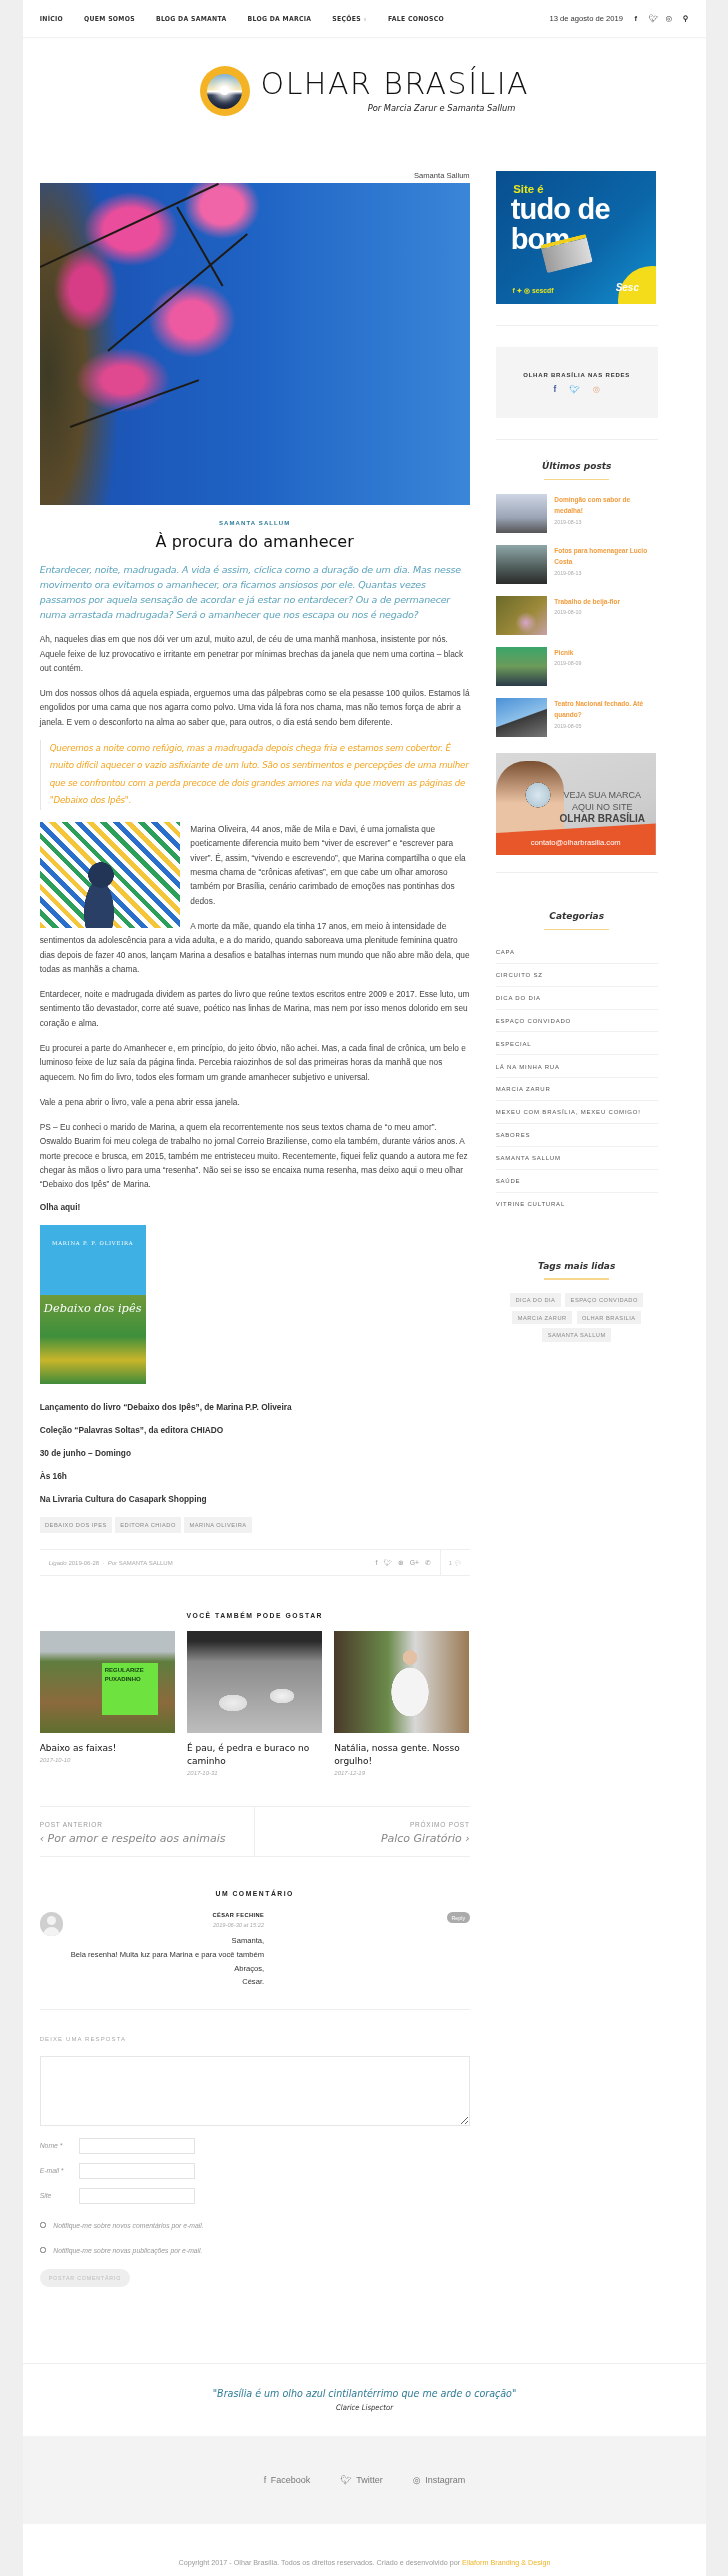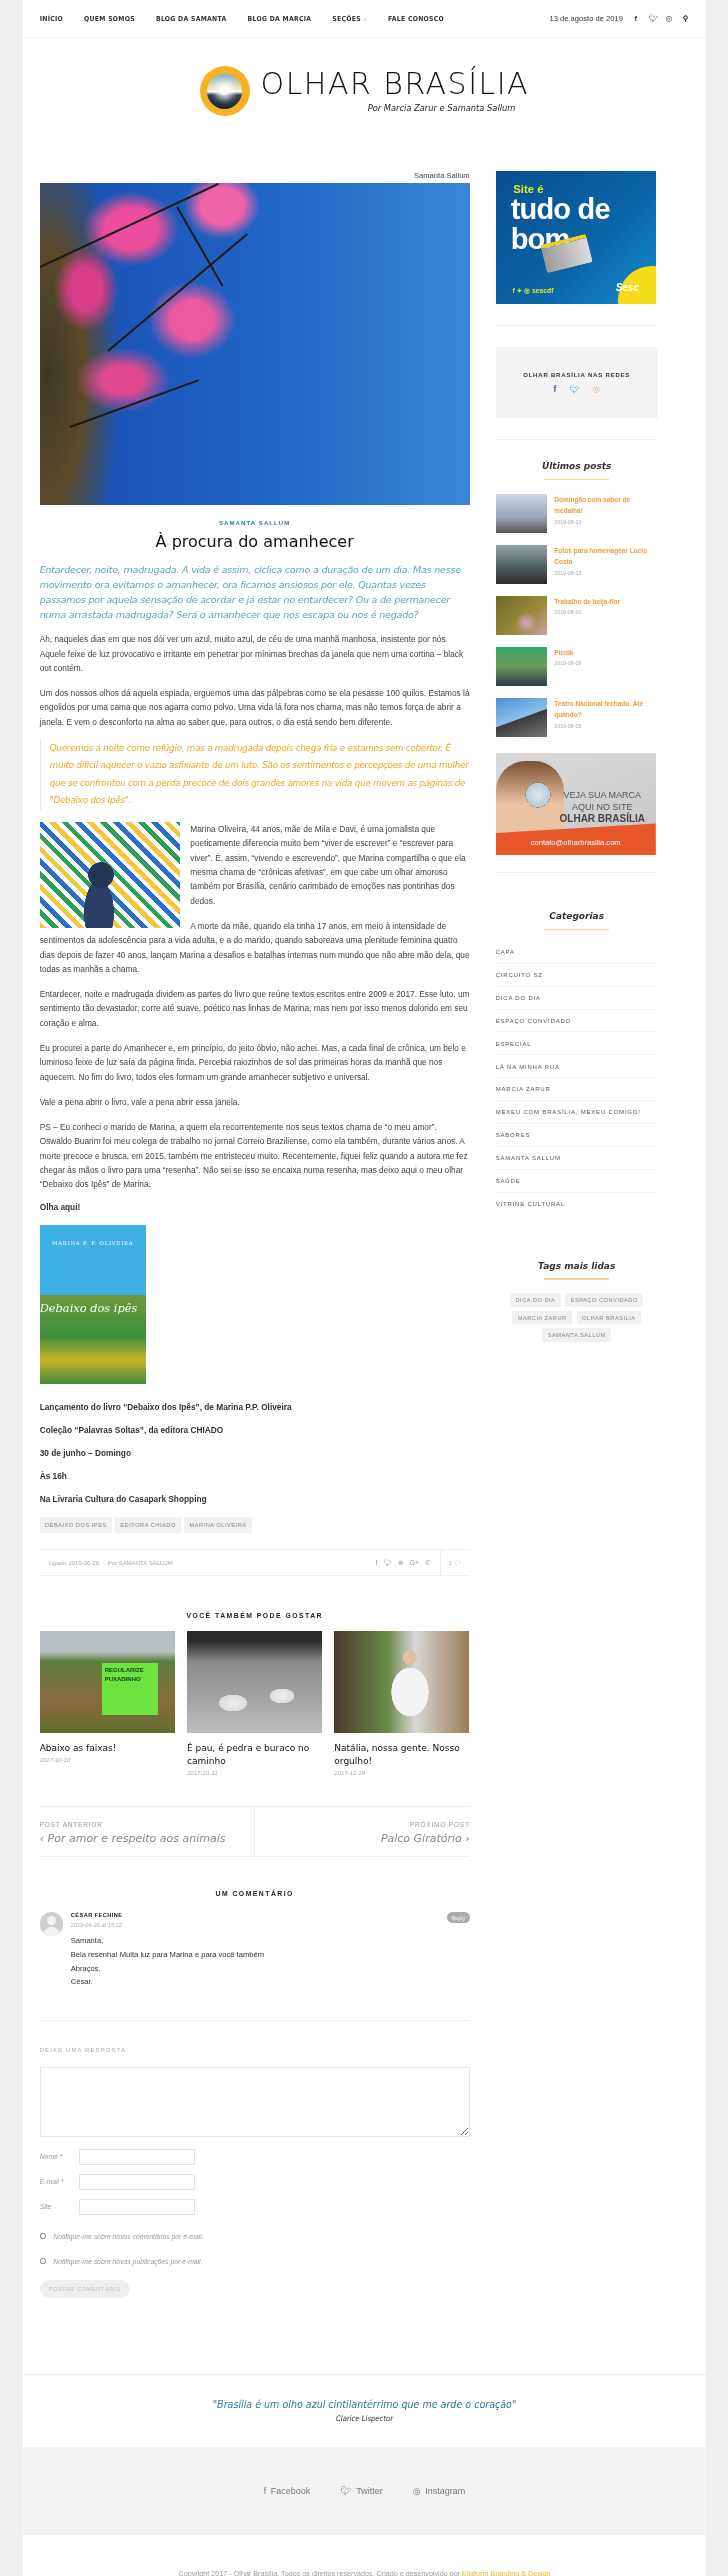--- a/index.html
+++ b/index.html
@@ -48,21 +48,21 @@
   .quote { border-left: 1.5px solid #e5e5e5; padding-left: 9px; font-family: "DejaVu Sans", sans-serif; font-style: italic; font-size: 8.7px; line-height: 17.5px; color: #f2a420; margin-bottom: 12px; letter-spacing: -0.2px; }
   .float-img { float: left; width: 140px; height: 106px; margin: 0 10.6px 4.6px 0;
     background:
       radial-gradient(circle 21px at 61px 53px, #233556 0%, #233556 60%, transparent 62%),
       radial-gradient(ellipse 21px 46px at 59px 91px, #2a3f66 0%, #2a3f66 70%, transparent 72%),
       repeating-linear-gradient(45deg, #f6c63a 0 4.6px, #fff 4.6px 9px, #2ca05a 9px 13.7px, #fff 13.7px 18px, #2a6fc9 18px 23px, #fff 23px 27px);
   }
   .bold-line { font-size: 8.3px; font-weight: bold; color: #333; margin-bottom: 13px; }
   .book { width: 106px; height: 159px; margin: 6px 0 18px 0; background:
       linear-gradient(180deg, #3fb0e3 0%, #3fb0e3 44%, #6e9a3a 44%, #3e8f3c 70%, #c9b52a 85%, #3f8a3a 100%); position: relative; }
-  .book .bt { position: absolute; top: 76px; left: 0; right: 0; color: #fff; font-family: "DejaVu Serif", serif; font-style: italic; font-size: 11.4px; }
+  .book .bt { position: absolute; top: 76px; left: 0; right: 0; text-align: center; color: #fff; font-family: "DejaVu Serif", serif; font-style: italic; font-size: 11.4px; }
   .book .ba { position: absolute; top: 15px; left: 0; right: 0; text-align: center; color: #fff; font-family: "DejaVu Serif", serif; font-size: 5.3px; letter-spacing: 0.8px; }
 
   .tags { display: flex; gap: 3px; margin-top: 3px; }
   .tag { background: #f1f1f1; color: #888; font-size: 5.7px; letter-spacing: 0.5px; padding: 4.6px 5.3px; }
 
   .meta-bar { display: flex; align-items: center; border-top: 0.8px solid #eee; border-bottom: 0.8px solid #eee; height: 27px; margin-top: 16.7px; }
   .meta-left { flex: 1; padding-left: 9px; font-size: 6px; color: #aaa; }
   .meta-left em { font-style: italic; }
   .meta-share { display: flex; gap: 6px; padding-right: 9px; font-size: 6.8px; color: #999; }
   .meta-count { border-left: 0.8px solid #eee; height: 100%; width: 30px; display: flex; align-items: center; justify-content: center; font-size: 6px; color: #bbb; }
@@ -80,21 +80,21 @@
   .rel .rd { font-size: 6px; color: #aaa; font-style: italic; margin-top: 2.3px; }
   .divider { border-top: 0.8px solid #eee; margin-top: 30px; }
 
   .post-nav { display: flex; border-bottom: 0.8px solid #eee; height: 50px; }
   .post-nav .pn { flex: 1; padding-top: 13.7px; }
   .post-nav .pn + .pn { border-left: 0.8px solid #eee; text-align: right; }
   .pn .lbl { font-size: 6.5px; letter-spacing: 0.8px; color: #999; }
   .pn .ttl { font-family: "DejaVu Sans", sans-serif; font-style: italic; font-size: 11px; color: #888; margin-top: 3.8px; }
 
   .comments { margin-top: 33px; }
-  .comment { display: flex; margin-top: 15px; padding-bottom: 31px; border-bottom: 0.8px solid #eee; position: relative; }
+  .comment { display: flex; margin-top: 15px; padding-bottom: 20px; border-bottom: 0.8px solid #eee; position: relative; text-align: right; }
   .avatar { width: 23.5px; height: 23.5px; border-radius: 50%; background: #cfcfcf; margin-right: 7.6px; flex-shrink: 0; position: relative; overflow: hidden; }
   .avatar::before { content: ""; position: absolute; width: 9px; height: 9px; border-radius: 50%; background: #f3f3f3; left: 7.6px; top: 3.8px; }
   .avatar::after { content: ""; position: absolute; width: 16.7px; height: 10.6px; border-radius: 8.3px 8.3px 0 0; background: #f3f3f3; left: 3.8px; top: 15px; }
   .c-author { font-size: 5.7px; font-weight: bold; letter-spacing: 0.4px; color: #222; }
   .c-date { font-size: 5.7px; font-style: italic; color: #aaa; margin-top: 3.8px; }
   .c-body { font-size: 7.6px; color: #333; line-height: 13.7px; margin-top: 6px; }
   .reply { position: absolute; right: 0; top: 0; background: #ababab; color: #fff; font-size: 5.3px; padding: 2.3px 4.6px; border-radius: 6px; }
 
   .reply-form { margin-top: 26px; }
   .rf-title { font-size: 6px; letter-spacing: 1.1px; color: #aaa; }

